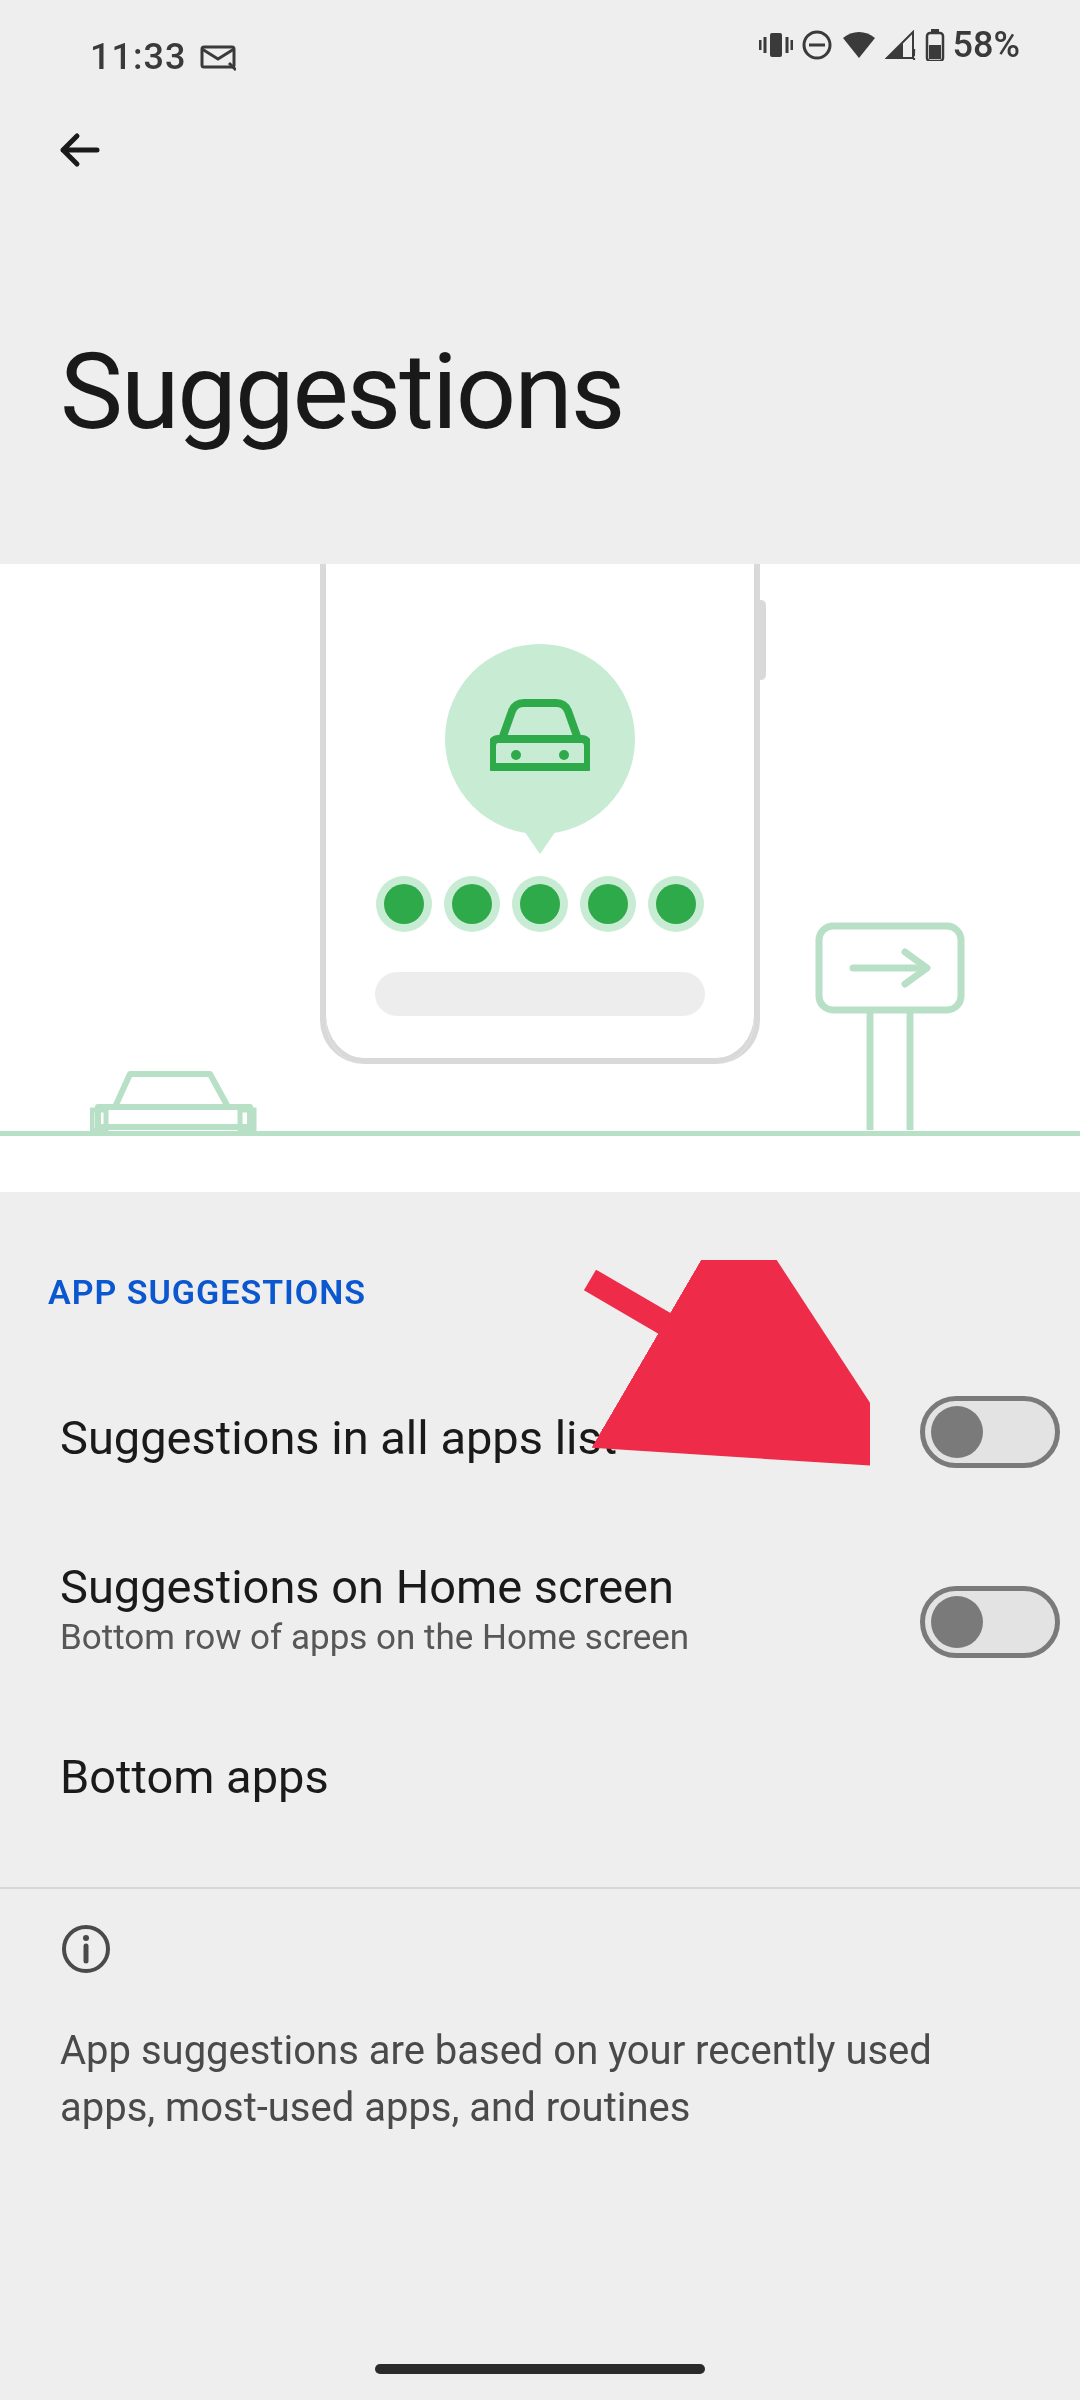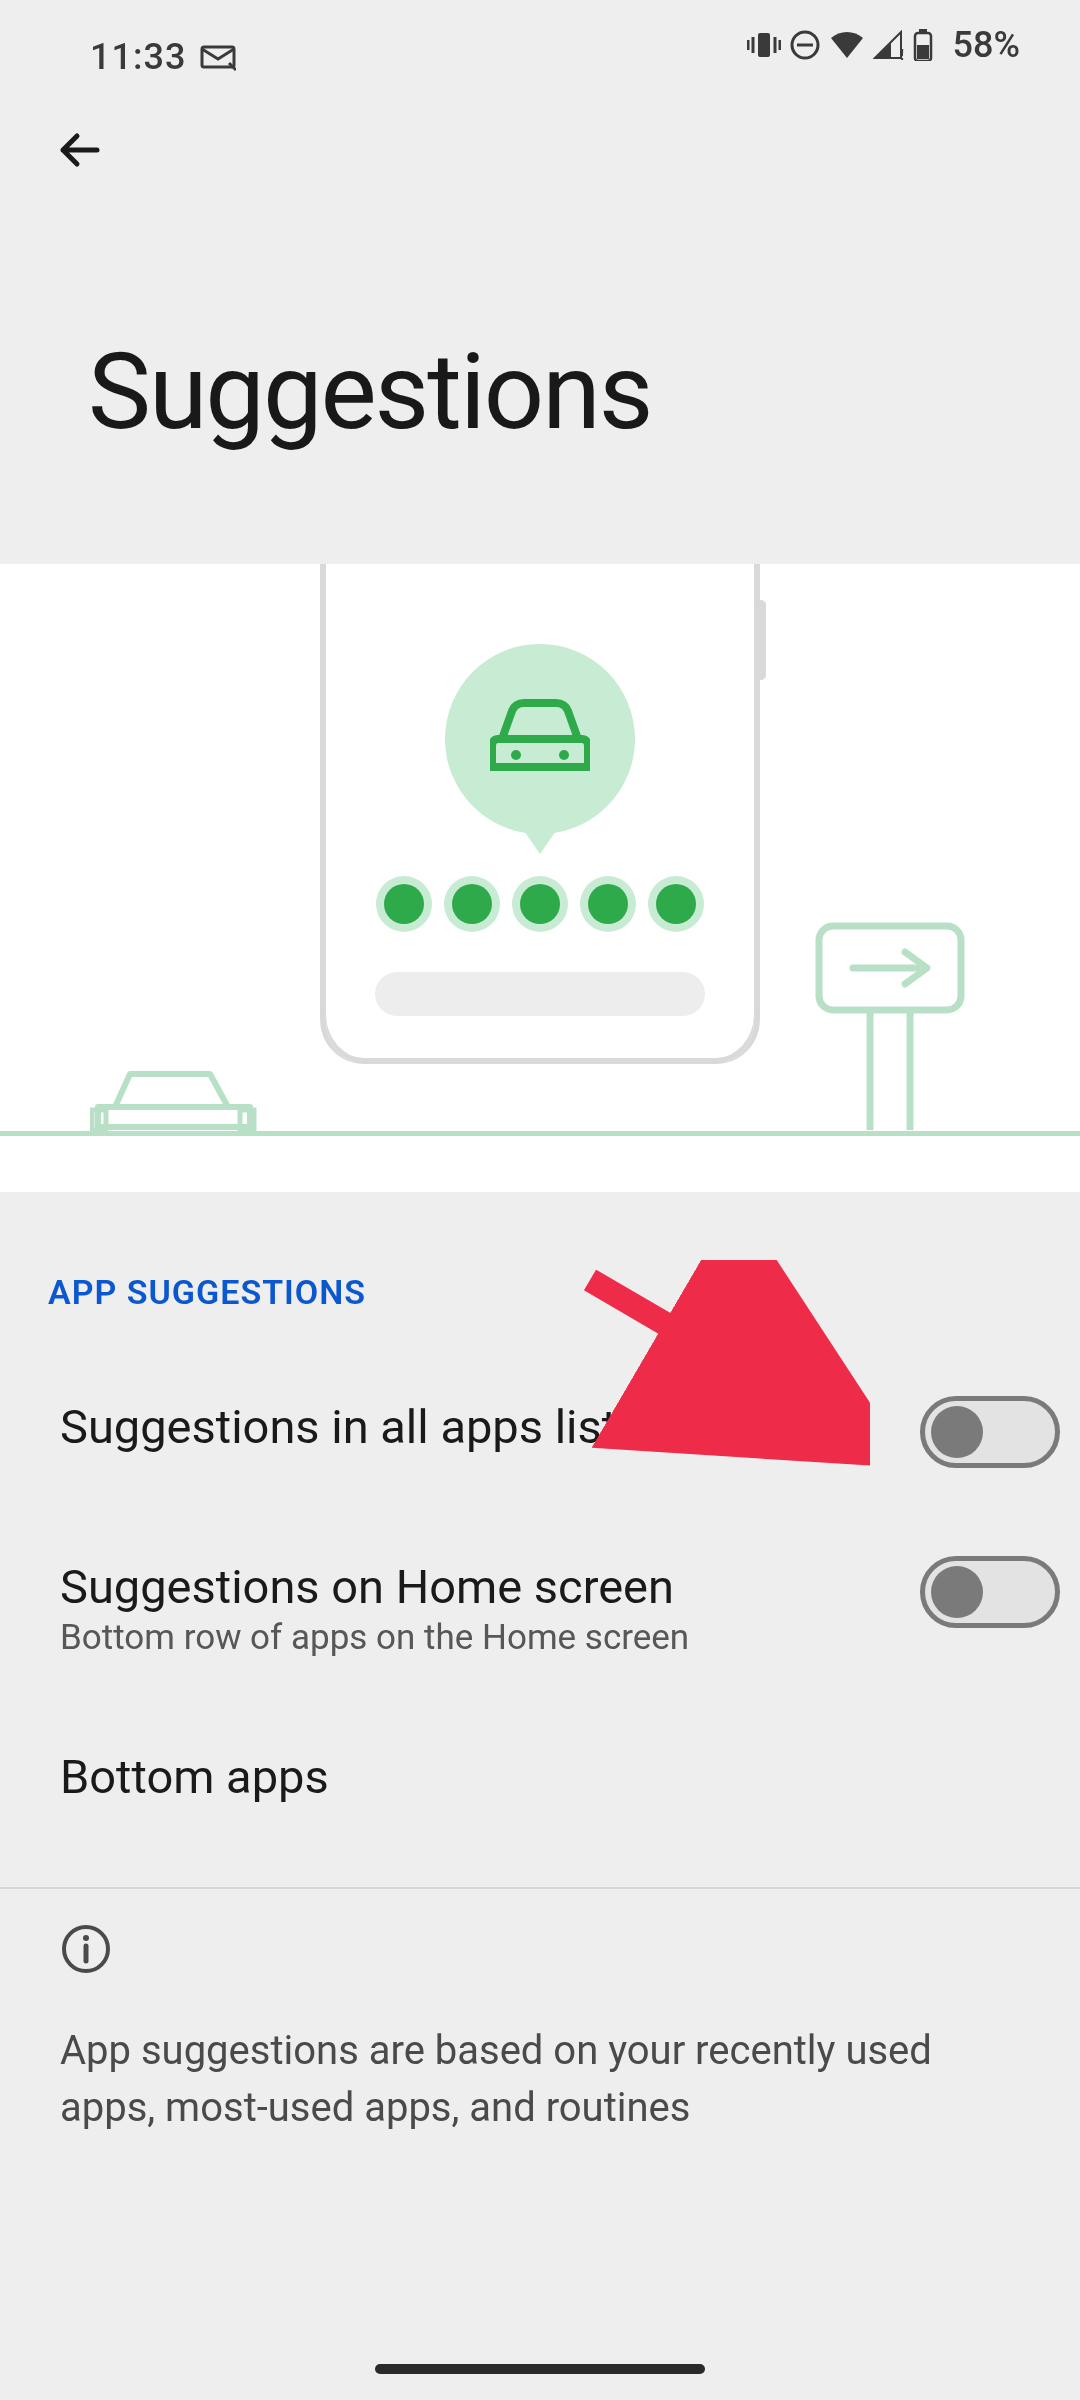--- a/index.html
+++ b/index.html
@@ -43,21 +43,20 @@
     border-radius: 50%;
   }
 
   
   .page-title {
     font-size: 106px;
     font-weight: 400;
     color: #191919;
     padding: 120px 60px 110px 60px;
     letter-spacing: -2px;
-    margin-left: 28px;
   }
 
   
   .illustration {
     background: #ffffff;
     height: 580px;
     position: relative;
     overflow: hidden;
   }
   .ground-line {
@@ -152,21 +151,21 @@
   
   .section-label {
     font-size: 34px;
     font-weight: 600;
     color: #0b57d0;
     letter-spacing: 1px;
     padding: 80px 60px 40px 48px;
   }
   .item {
     display:flex;
-    align-items:flex-start;
+    align-items:flex-end;
     justify-content:space-between;
     padding: 44px 20px 44px 60px;
     gap: 30px;
   }
   .item-text .primary {
     font-size: 47px;
     color:#1a1a1a;
     line-height:1.3;
   }
   .item-text .secondary {
@@ -269,21 +268,21 @@
         <text x="27" y="30" font-size="15" fill="#3a3a3a" font-weight="bold">!</text>
       </svg>
     </span>
     <span class="status-icon">
       <svg width="20" height="32" viewBox="0 0 20 32">
         <rect x="6" y="0" width="8" height="4" fill="#3a3a3a"></rect>
         <rect x="2" y="4" width="16" height="28" rx="3" fill="none" stroke="#3a3a3a" stroke-width="2.5"></rect>
         <rect x="4" y="16" width="12" height="14" fill="#3a3a3a"></rect>
       </svg>
     </span>
-    <span style="font-size:36px;font-weight:500;margin-left:12px">58%</span>
+    <span style="font-size:36px;font-weight:500;margin-left:0">58%</span>
   </div>
 </div>
 
 <div class="app-bar">
   <div class="back-btn">
     <svg width="54" height="54" viewBox="0 0 54 54">
       <path d="M44 27 H10 M10 27 L24 13 M10 27 L24 41" fill="none" stroke="#1a1a1a" stroke-width="5" stroke-linecap="round" stroke-linejoin="round"></path>
     </svg>
   </div>
 </div>

